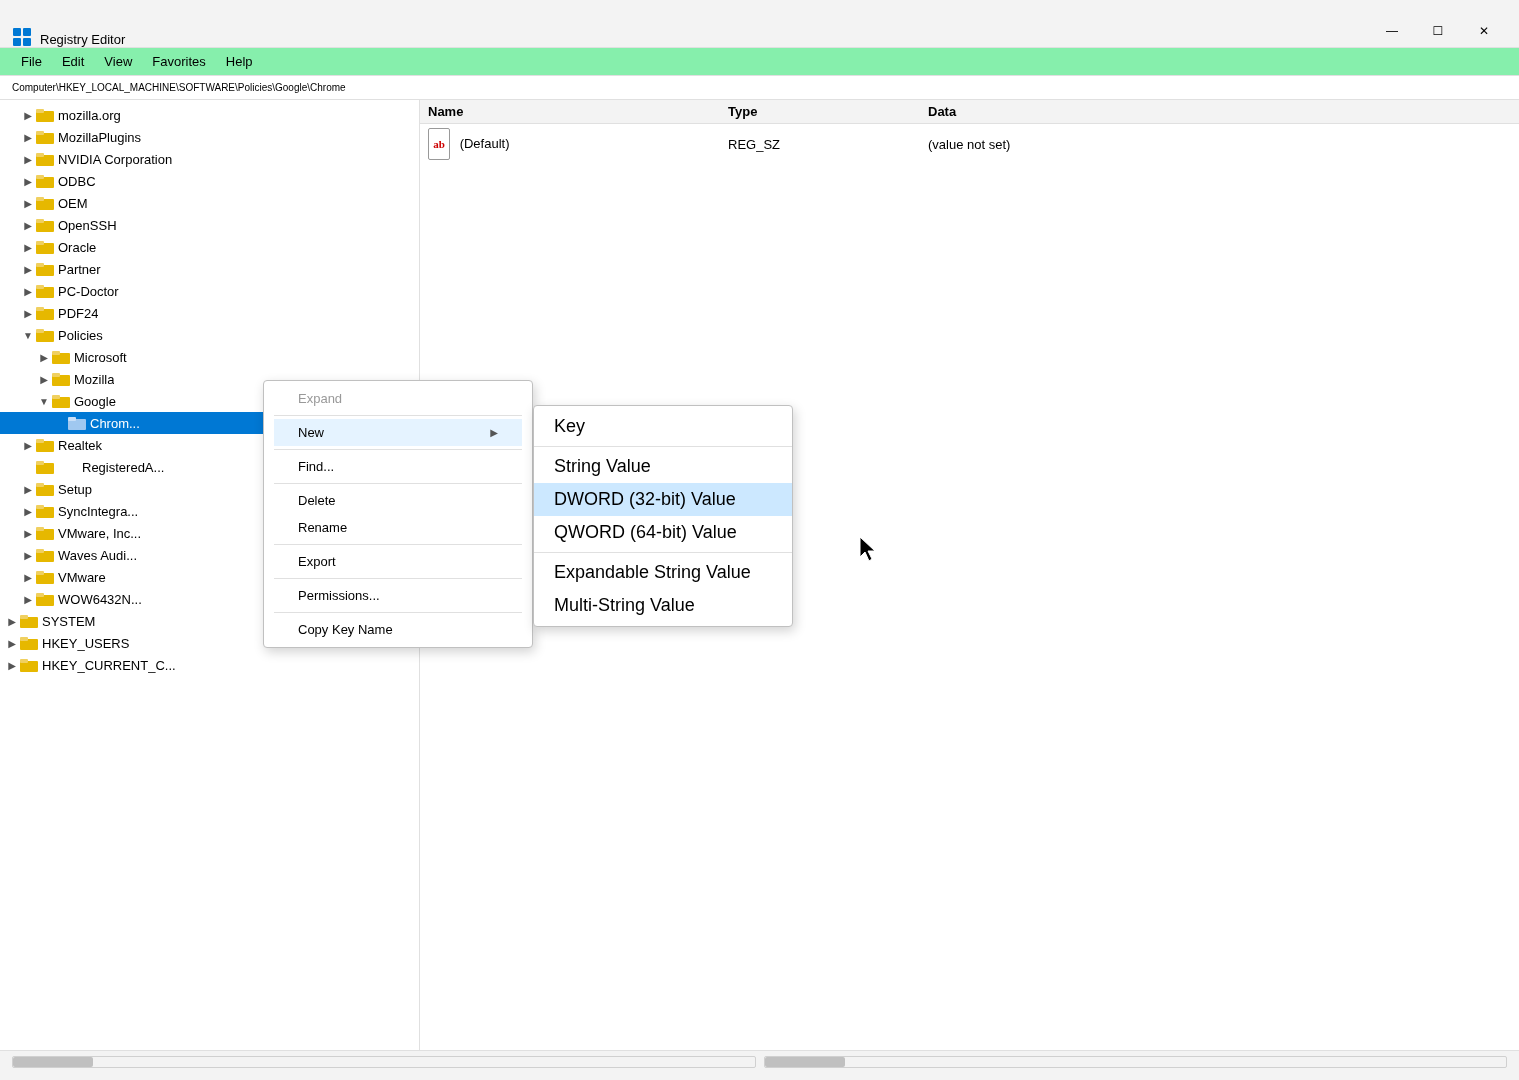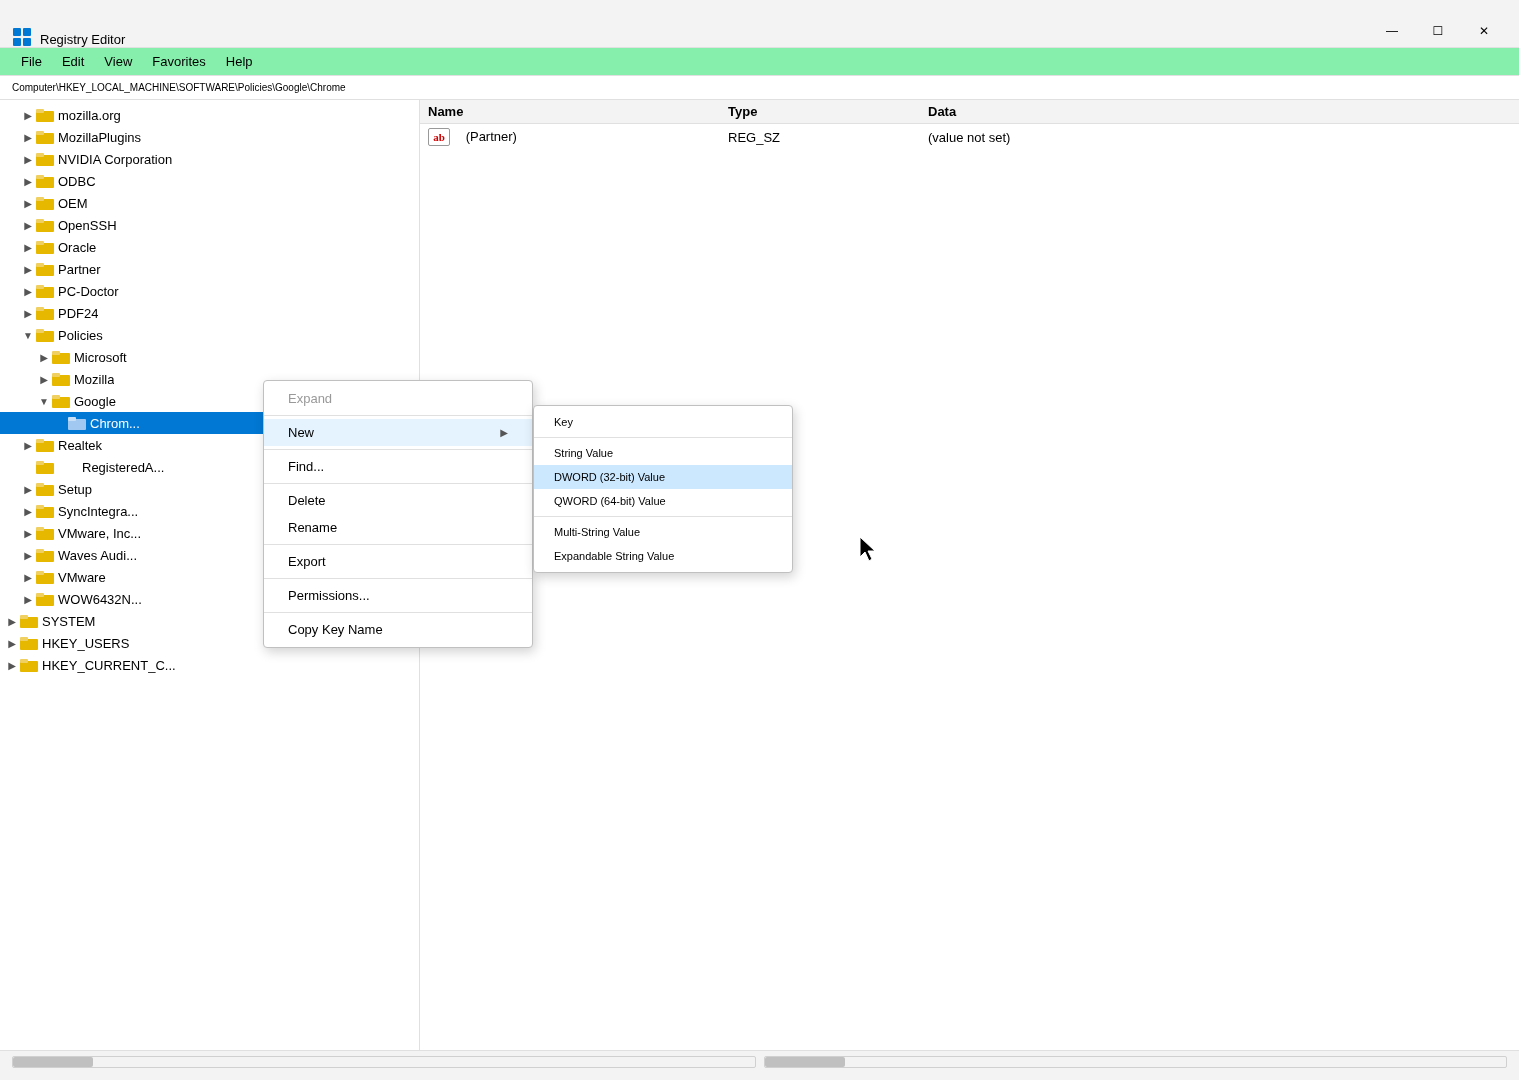--- a/index.html
+++ b/index.html
@@ -153,28 +153,28 @@
     .data-table td {
       padding: 4px 8px;
       vertical-align: middle;
     }
 
     .ab-icon {
       display: inline-flex;
       align-items: center;
       justify-content: center;
       width: 22px;
-      height: 18px;
+      height: 32px;
       background: #fff;
       border: 1px solid #999;
       border-radius: 2px;
       font-size: 11px;
       font-weight: bold;
       color: #cc0000;
-      margin-right: 12px;
+      margin-right: 6px;
       font-family: serif;
     }
 
     
     .status-bar {
       height: 22px;
       background: #f3f3f3;
       border-top: 1px solid #e0e0e0;
       display: flex;
       align-items: center;
@@ -200,21 +200,21 @@
     
     .context-menu {
       position: absolute;
       left: 263px;
       top: 280px;
       width: 270px;
       background: #fff;
       border: 1px solid #c0c0c0;
       box-shadow: 2px 4px 12px rgba(0,0,0,0.18);
       z-index: 100;
-      padding: 4px 0;
+      padding: 4px 10px;
       border-radius: 4px;
     }
 
     .ctx-item {
       padding: 6px 24px;
       cursor: pointer;
       display: flex;
       align-items: center;
       justify-content: space-between;
       font-size: 13px;
@@ -244,21 +244,21 @@
       border: 1px solid #c0c0c0;
       box-shadow: 2px 4px 12px rgba(0,0,0,0.18);
       z-index: 101;
       padding: 4px 0;
       border-radius: 4px;
     }
 
     .sub-item {
       padding: 6px 20px;
       cursor: pointer;
-      font-size: 11px;
+      font-size: 18px;
       color: #000;
     }
     .sub-item.highlighted { background: #cce8ff; }
 
     
     .cursor {
       position: absolute;
       left: 860px;
       top: 437px;
       width: 20px;
@@ -602,21 +602,21 @@
         <tr>
           <th style="width:300px;">Name</th>
           <th style="width:200px;">Type</th>
           <th>Data</th>
         </tr>
       </thead>
       <tbody>
         <tr>
           <td>
             <span class="ab-icon">ab</span>
-            <span>(Partner)</span>
+            <span>(Default)</span>
           </td>
           <td>REG_SZ</td>
           <td>(value not set)</td>
         </tr>
       </tbody>
     </table>
   </div>
 
   <div class="context-menu">
     <div class="ctx-item disabled">
@@ -661,24 +661,24 @@
       <span>String Value</span>
     </div>
     <div class="sub-item highlighted" style="background:#cce8ff;">
       <span>DWORD (32-bit) Value</span>
     </div>
     <div class="sub-item">
       <span>QWORD (64-bit) Value</span>
     </div>
     <div class="ctx-separator"></div>
     <div class="sub-item">
+      <span>Expandable String Value</span>
+    </div>
+    <div class="sub-item">
       <span>Multi-String Value</span>
-    </div>
-    <div class="sub-item">
-      <span>Expandable String Value</span>
     </div>
   </div>
 
   <div class="cursor">
     <svg width="20" height="24" viewBox="0 0 20 24">
       <polygon points="0,0 0,20 5,15 9,24 12,22 8,14 15,14" fill="#000" stroke="#fff" stroke-width="1"></polygon>
     </svg>
   </div>
 
 </div>

